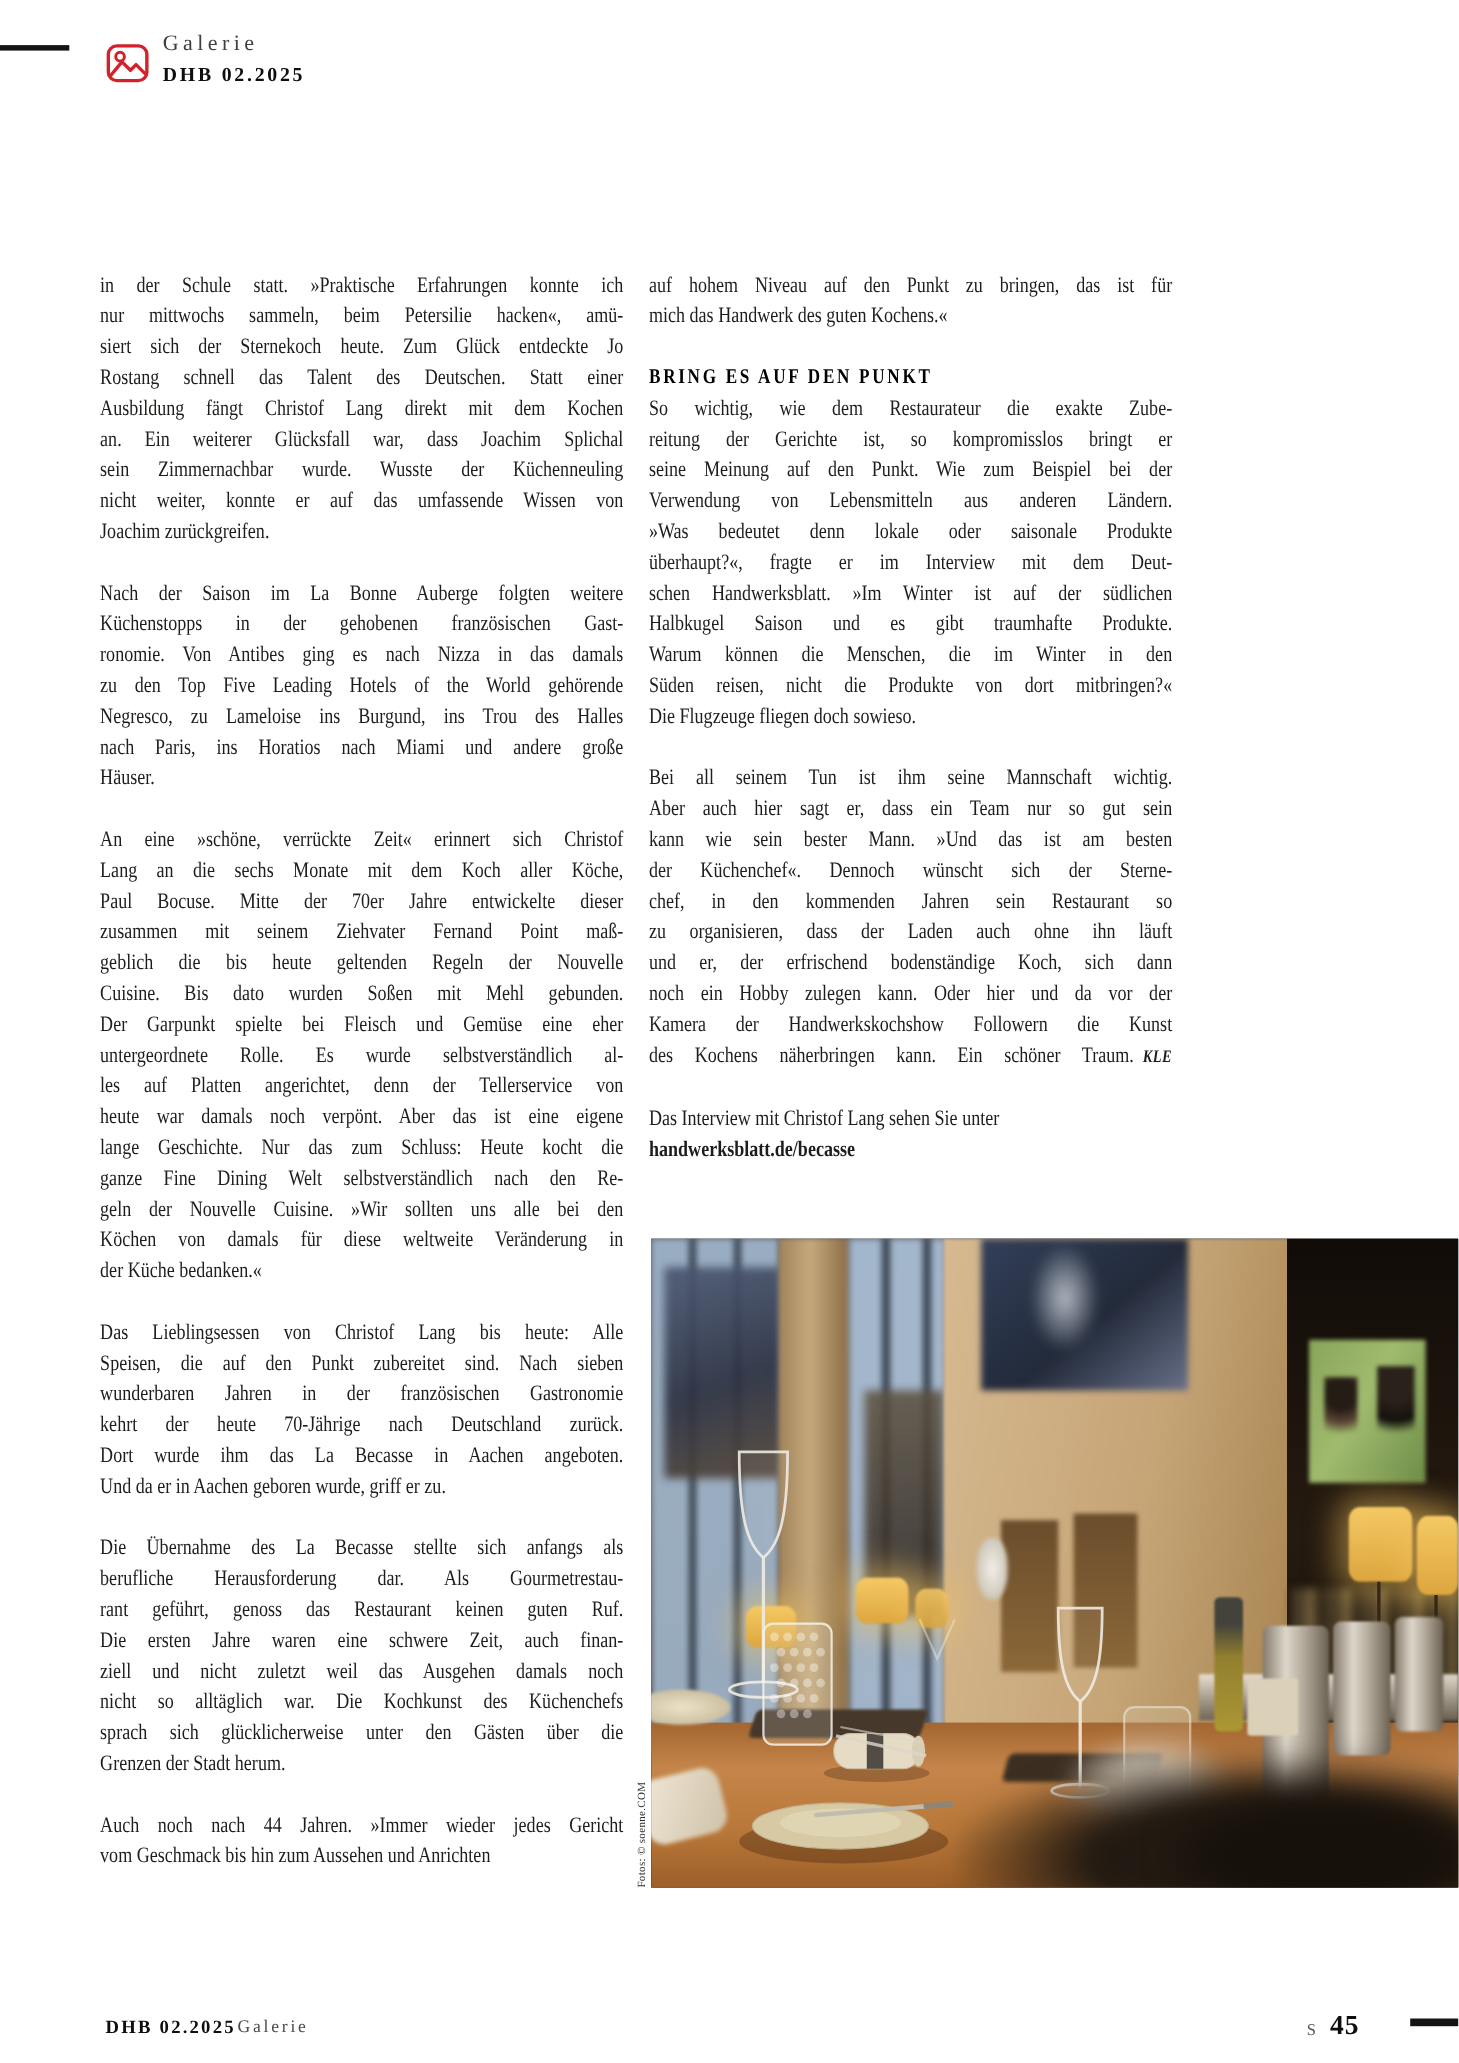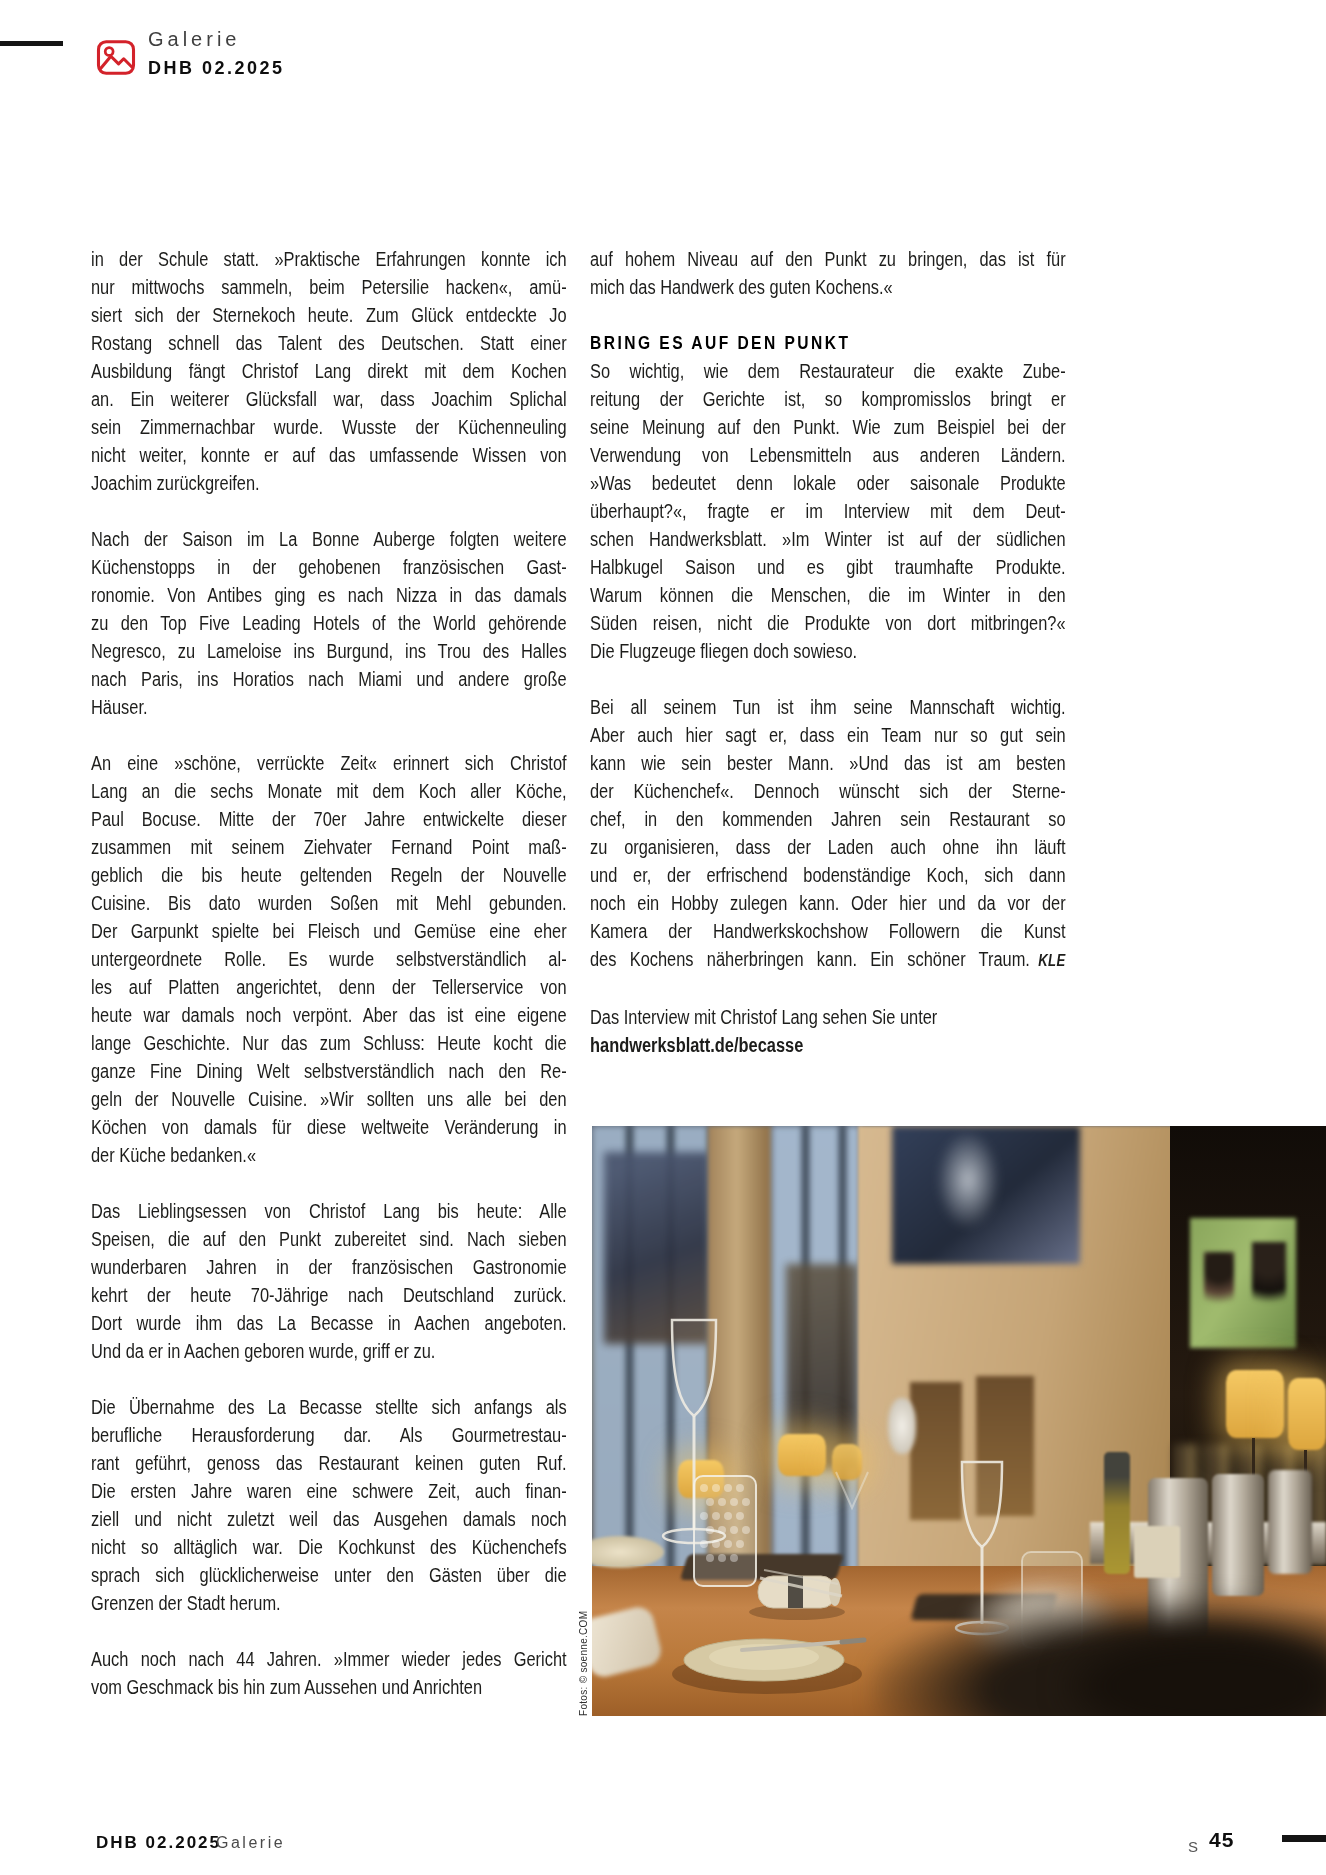--- a/index.html
+++ b/index.html
@@ -1,17 +1,17 @@
 <!DOCTYPE html>
 <html><head>
 <meta charset="utf-8">
 <style>
   html,body{margin:0;padding:0;background:#ffffff;}
   .page{position:relative;width:1326px;height:1875px;background:#ffffff;
-        font-family:Liberation Sans, sans-serif;overflow:hidden;color:#1d1d1b;}
+        font-family:Liberation Serif, serif;overflow:hidden;color:#1d1d1b;}
 
   
   .top-rule{position:absolute;left:0;top:41px;width:63px;height:5px;background:#141414;}
   .brand-icon{position:absolute;left:95px;top:37px;width:42px;height:41px;}
   .section-label{position:absolute;left:148px;top:28px;font-size:20px;letter-spacing:4px;color:#3f3f3f;}
   .issue-label{position:absolute;left:148px;top:58px;font-size:18px;font-weight:bold;letter-spacing:2.5px;color:#0e0e0e;}
 
   
   .col{position:absolute;top:245px;width:580px;transform:scaleX(0.82);transform-origin:0 0;
        font-size:20px;line-height:28px;color:#1d1d1b;}
@@ -29,21 +29,21 @@
   .ph{position:absolute;}
   .lamp{background:linear-gradient(180deg,#f5c964 0%,#dda63e 100%);border-radius:10px/12px;
         box-shadow:0 0 28px 10px rgba(246,198,96,.5);filter:blur(1.2px);}
   .credit{position:absolute;left:578px;top:1716px;transform:rotate(-90deg);transform-origin:0 0;
           font-size:10px;color:#2e2e2e;white-space:nowrap;letter-spacing:.3px;}
 
   
   .footer-issue{position:absolute;left:96px;top:1833px;font-size:17px;font-weight:bold;letter-spacing:2px;color:#0e0e0e;}
   .footer-section{position:absolute;left:216px;top:1834px;font-size:16px;letter-spacing:2.5px;color:#4a4a4a;}
   .page-prefix{position:absolute;left:1188px;top:1838px;font-size:15px;color:#555;}
-  .page-number{position:absolute;left:1209px;top:1828px;font-size:21px;font-weight:bold;color:#0e0e0e;letter-spacing:1px;}
+  .page-number{position:absolute;left:1209px;top:1828px;font-size:25px;font-weight:bold;color:#0e0e0e;letter-spacing:1px;}
   .footer-rule{position:absolute;left:1282px;top:1835px;width:44px;height:7px;background:#141414;}
 </style>
 </head>
 <body>
 
 <div class="page">
 
   <div class="top-rule"></div>
   <svg class="brand-icon" viewBox="0 0 48 48">
     <rect x="3.5" y="5.5" width="41" height="37" rx="9" fill="none" stroke="#d3222a" stroke-width="3.6"></rect>

